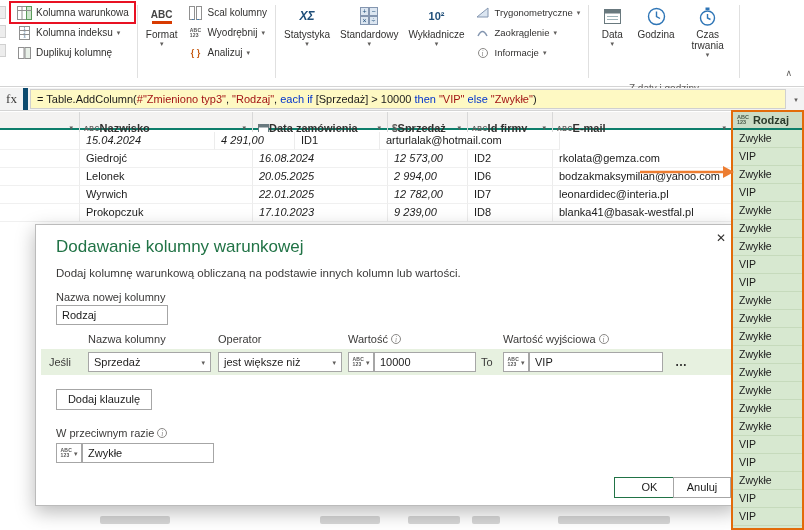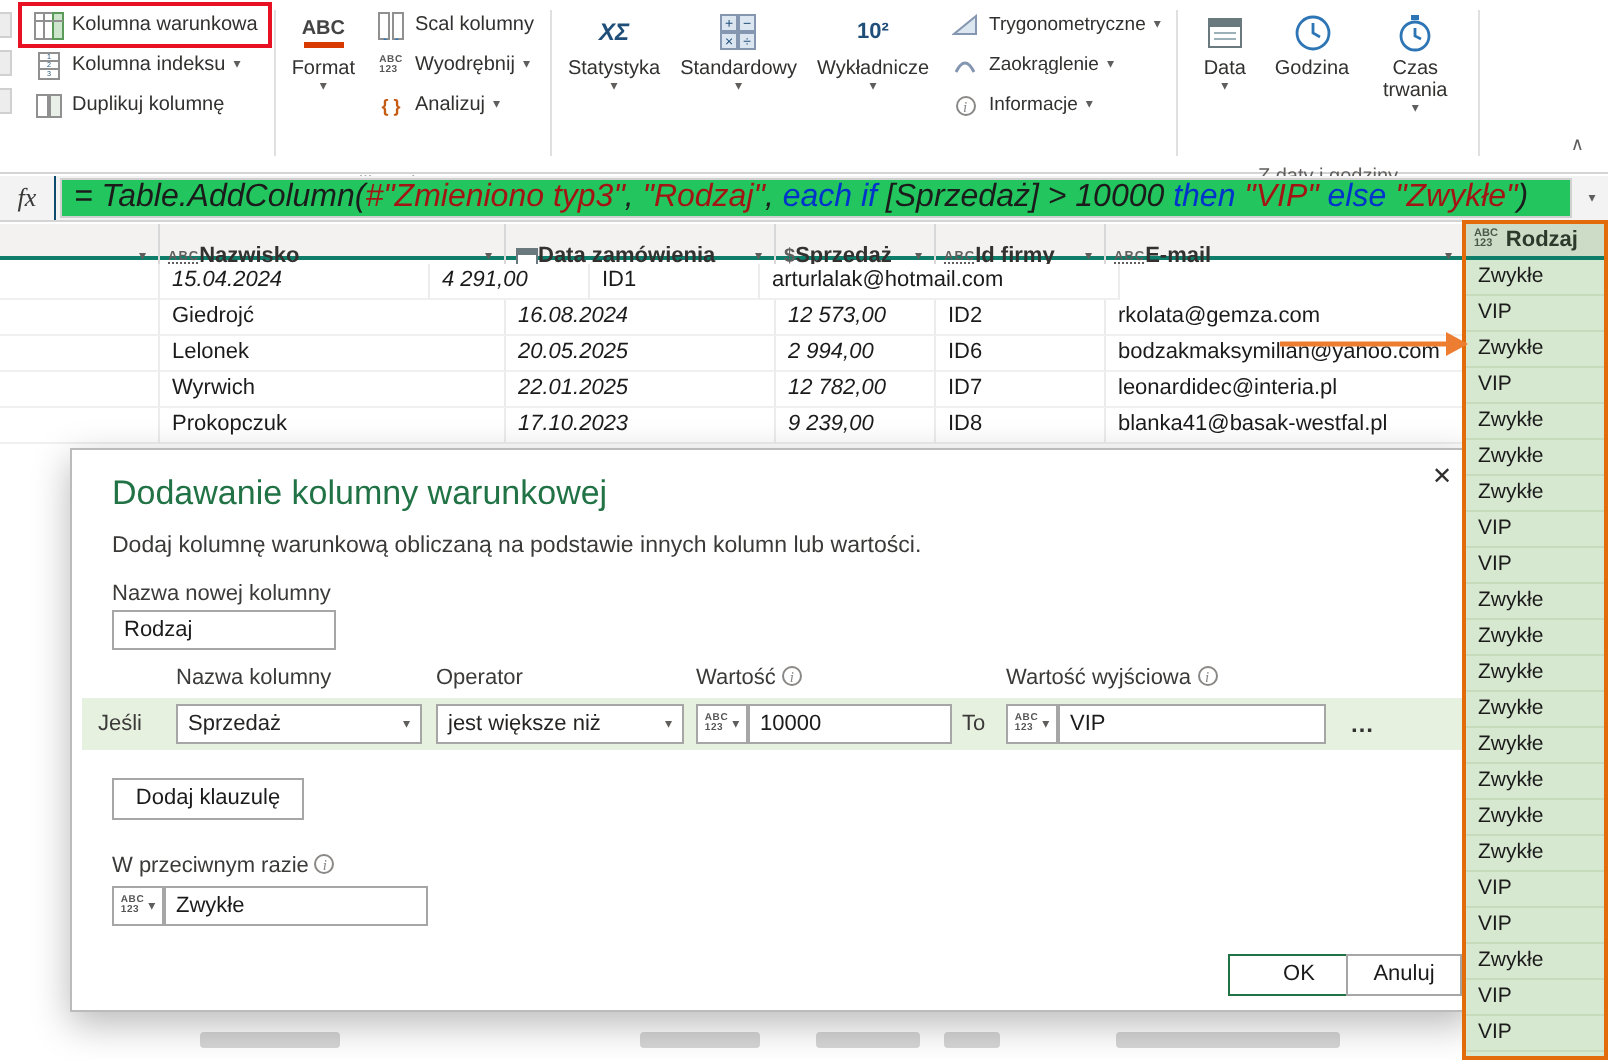--- a/index.html
+++ b/index.html
@@ -28,22 +28,22 @@
 .fmt-ic .bar{width:20px;height:3px;background:#d83b01;margin-top:1px;}
 .glyph-big{font-size:12px;font-weight:bold;color:#1f4e79;font-style:italic;}
 .glyph-10{font-size:11px;font-weight:bold;color:#1f4e79;}
 .mini123{display:flex;flex-direction:column;font-size:5px;line-height:5px;color:#555;font-weight:bold;letter-spacing:.3px;}
 .braces{font-size:9px;color:#c55a11;font-weight:bold;}
 .info{display:inline-block;width:10px;height:10px;border:1px solid #8a8886;border-radius:50%;font-size:7.5px;line-height:9px;text-align:center;color:#8a8886;font-style:italic;margin-left:3px;vertical-align:1px;font-family:"Liberation Serif","DejaVu Serif",serif;}
 .collapse{margin-left:auto;align-self:flex-end;margin-bottom:8px;margin-right:12px;font-size:9px;color:#605e5c;}
 
 
 .fxbar{position:absolute;left:0;right:0;top:88px;height:23px;background:#f3f3f3;border-bottom:1px solid #d4d4d4;display:flex;align-items:stretch;}
-.fxbtn{width:28px;display:flex;align-items:center;justify-content:center;font-family:"Liberation Serif","DejaVu Serif",serif;font-style:italic;font-size:13px;color:#3b3a39;border-right:1px solid #0c4a6e;}
-.fxinput{flex:1;background:#22c55e;border:1px solid #d0d0d0;margin:1px 2px;display:flex;align-items:center;padding:0 6px;font-size:16px;white-space:nowrap;overflow:hidden;font-style:italic;}
+.fxbtn{width:28px;display:flex;align-items:center;justify-content:center;font-family:"Liberation Serif","DejaVu Serif",serif;font-size:13px;color:#3b3a39;border-right:5px solid #0c4a6e;}
+.fxinput{flex:1;background:#fef9c3;border:1px solid #d0d0d0;margin:1px 2px;display:flex;align-items:center;padding:0 6px;font-size:11px;white-space:nowrap;overflow:hidden;}
 .fxexp{width:16px;display:flex;align-items:center;justify-content:center;}
 .tok{white-space:pre;}
 .c-plain{color:#1b1b1b;}
 .c-string{color:#a31515;}
 .c-keyword{color:#0033cc;}
 
 
 .thead{position:absolute;top:112px;left:0;width:733px;height:18px;display:flex;border-bottom:2px solid #0e7e6b;background:#f3f2f1;}
 .th{display:flex;align-items:center;gap:0;padding:16px 4px;border-right:1px solid #d8d8d8;font-weight:600;font-size:11px;color:#323130;overflow:hidden;}
 .th .filter{margin-left:auto;font-size:7px;color:#605e5c;padding:1px 2px;}

